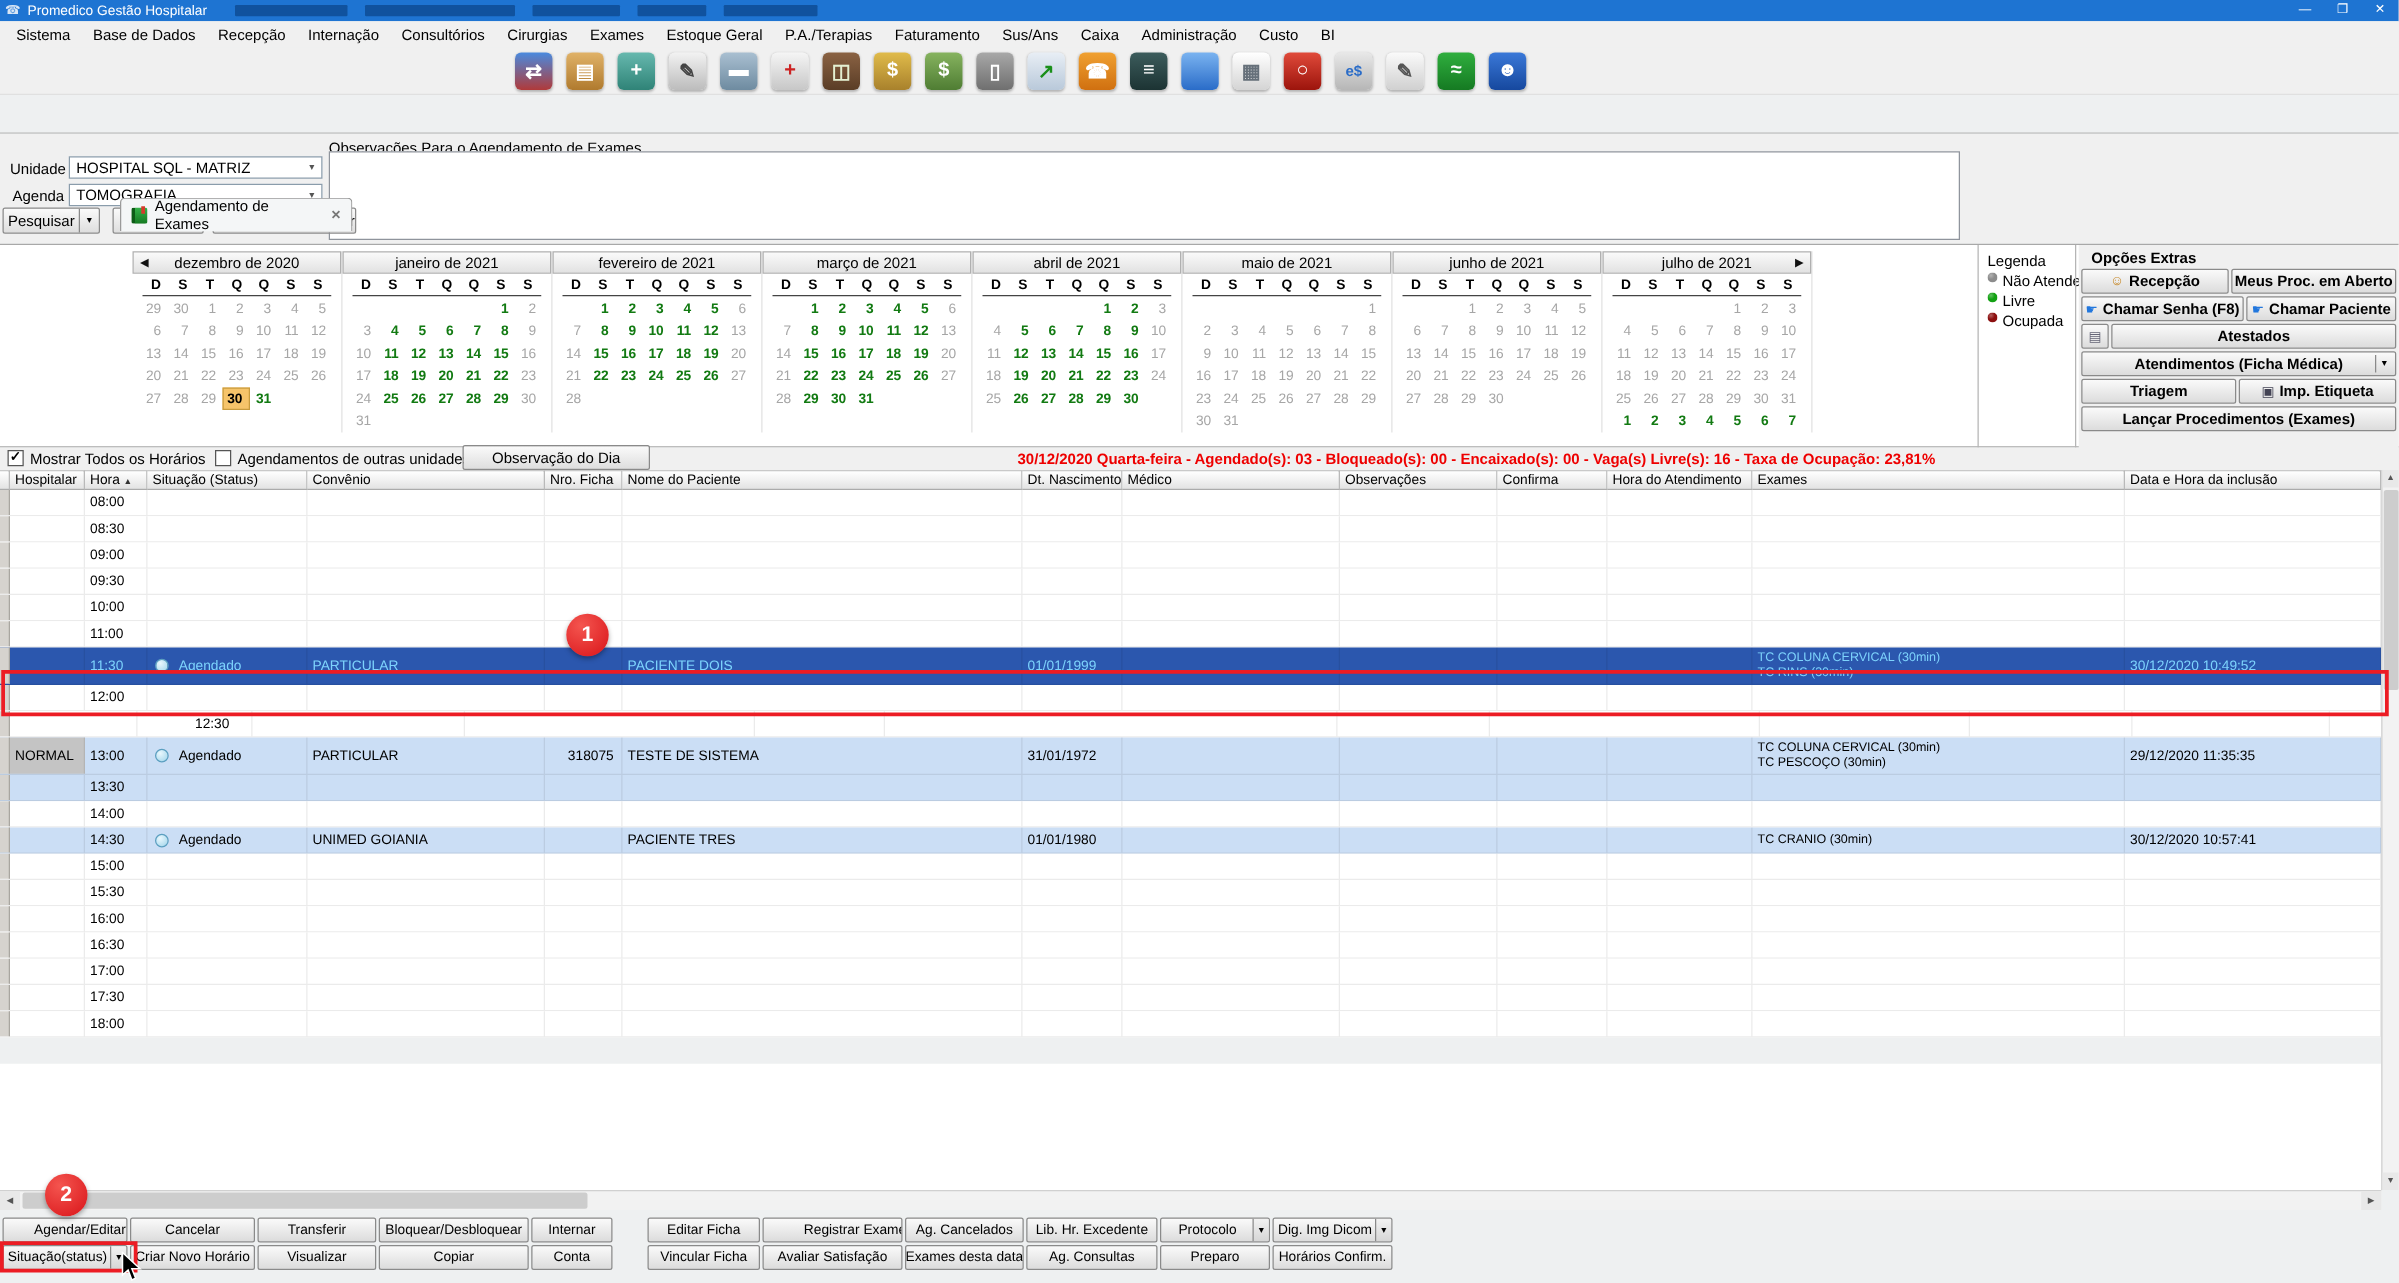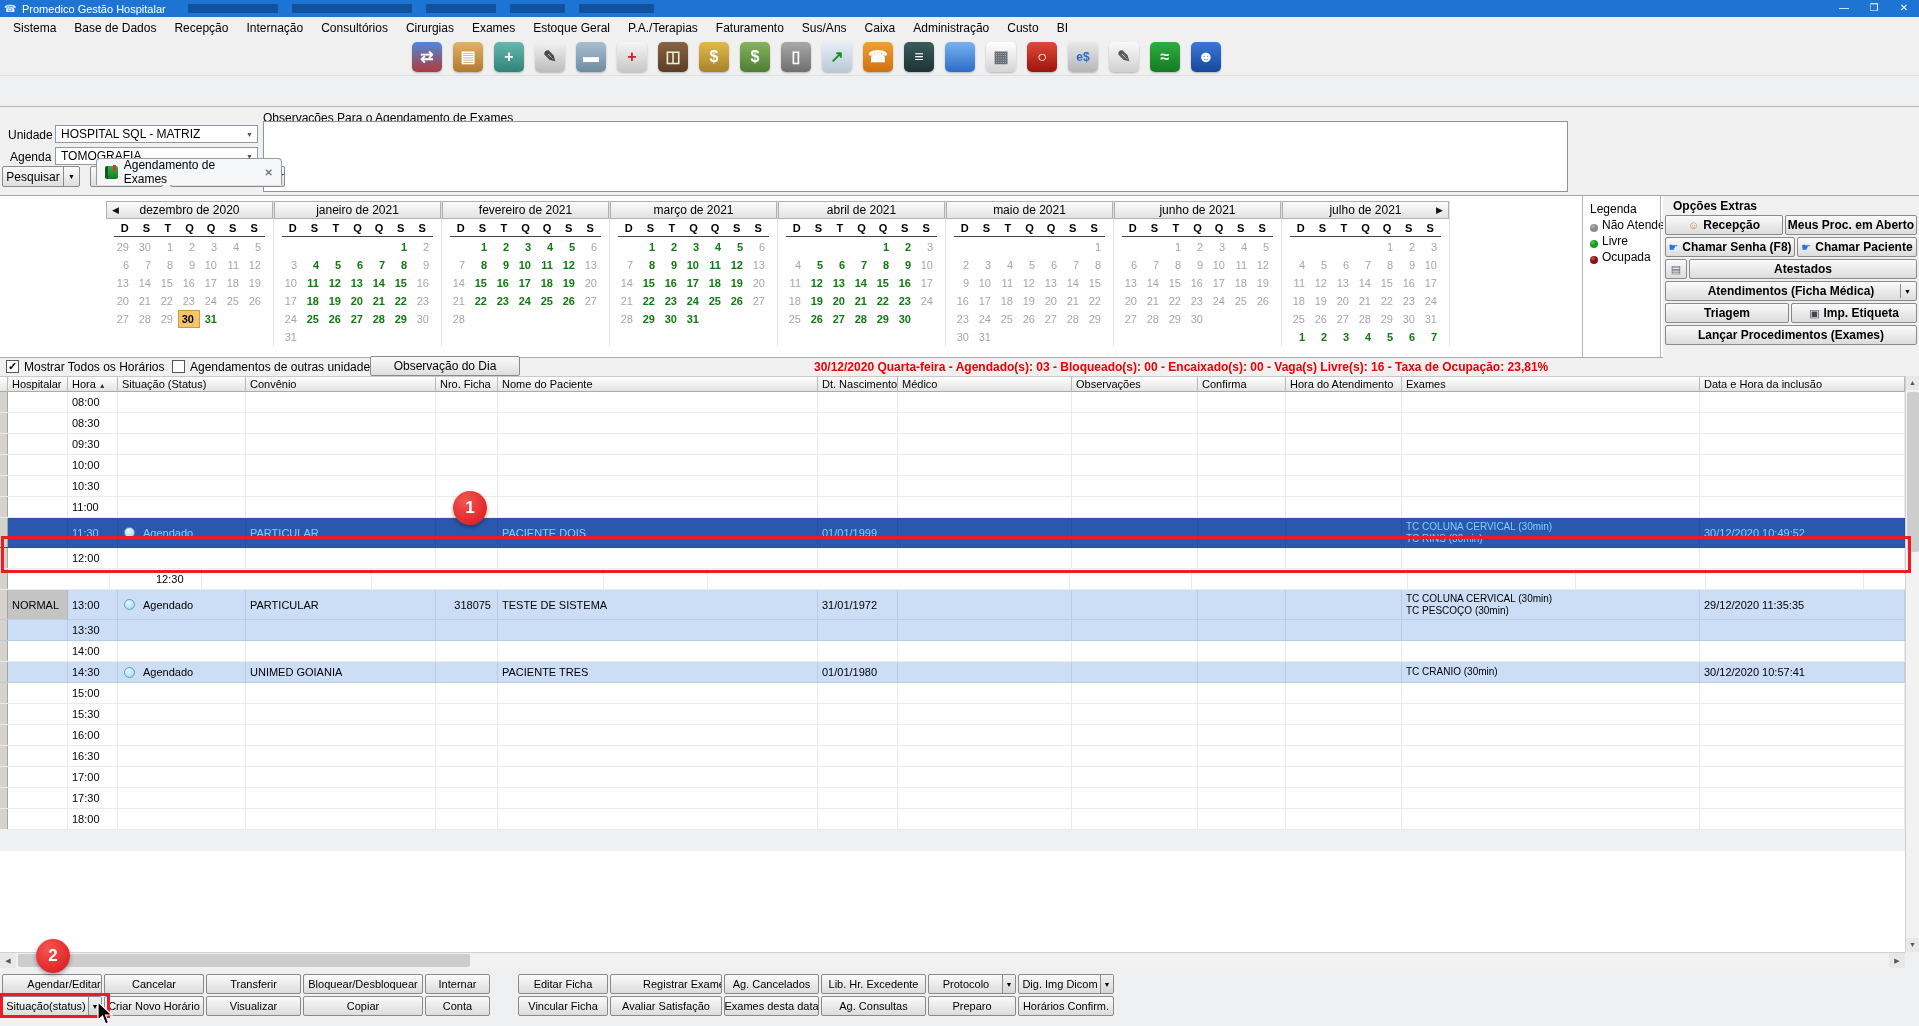--- a/index.html
+++ b/index.html
@@ -48,21 +48,21 @@
 .month-header { height:18px; background:linear-gradient(#fafafa,#e2e2e2); border:1px solid #b0b0b0; display:flex; align-items:center; justify-content:center; font-size:12px; position:relative; }
 .month-header .navarr { position:absolute; font-size:9px; color:#111; top:3px; }
 .navarr.prev { left:5px; } .navarr.next { right:5px; }
 .week { display:flex; padding-left:6px; }
 .week.dh { border-bottom:1px solid #444; margin:2px 8px 1px 8px; padding-left:0; }
 .day { width:22px; height:18px; text-align:right; padding-right:5px; font-size:11px; line-height:18px; color:#a6a6a6; }
 .week.dh .day { font-weight:bold; color:#000; text-align:center; padding-right:0; height:15px; line-height:15px; }
 .day.free { color:#127a12; font-weight:bold; }
 .day.seld { color:#000; font-weight:bold; background:#f6c46a; border:1px solid #c99c3f; line-height:16px; }
 #legendbox { position:absolute; left:1590px; top:6px; font-size:12px; }
-#legendbox .li { display:flex; align-items:flex-end; gap:4px; margin-top:2px; }
+#legendbox .li { display:flex; align-items:flex-start; gap:4px; margin-top:2px; }
 .dot { width:8px; height:8px; border-radius:50%; display:inline-block; }
 #vsep1 { position:absolute; left:1582px; top:0; width:1px; height:163px; background:#b5b5b5; }
 #vsep2 { position:absolute; left:1660px; top:0; width:1px; height:163px; background:#b5b5b5; }
 #extras { position:absolute; left:1663px; top:0; width:256px; height:163px; background:#f0f0f0; padding:2px 2px 0 2px; }
 #extras .title { font-weight:bold; font-size:12px; padding:1px 0 2px 8px; }
 .xrow { display:flex; gap:2px; margin-bottom:2px; }
 .xbtn { background:linear-gradient(#fafafa,#dcdcdc); border:1px solid #8a8a8a; border-radius:2px; height:20px; display:flex; align-items:center; justify-content:center; font-weight:bold; font-size:12px; gap:4px; position:relative; }
 .xbtn .gi { font-size:11px; font-weight:normal; }
 .xbtn .darr { position:absolute; right:2px; top:2px; bottom:2px; border-left:1px solid #8a8a8a; display:flex; align-items:center; padding:0 3px; font-size:7px; }
 
@@ -871,53 +871,53 @@
         <div class="cell" style="flex: 0 0 174px; width: 174px;"></div>
         <div class="cell" style="flex: 0 0 126px; width: 126px;"></div>
         <div class="cell" style="flex: 0 0 88px; width: 88px;"></div>
         <div class="cell" style="flex: 0 0 116px; width: 116px;"></div>
         <div class="cell" style="flex: 0 0 298px; width: 298px;"></div>
         <div class="cell" style="flex: 0 0 205px; width: 205px;"></div>
       </div>
       <div class="row" style="height: 21px;">
         <div class="cell ind" style="flex: 0 0 8px; width: 8px;"></div>
         <div class="cell" style="flex: 0 0 60px; width: 60px;"></div>
+        <div class="cell" style="flex: 0 0 50px; width: 50px;">09:00</div>
+        <div class="cell" style="flex: 0 0 128px; width: 128px;"></div>
+        <div class="cell" style="flex: 0 0 190px; width: 190px;"></div>
+        <div class="cell right" style="flex: 0 0 62px; width: 62px;"></div>
+        <div class="cell" style="flex: 0 0 320px; width: 320px;"></div>
+        <div class="cell" style="flex: 0 0 80px; width: 80px;"></div>
+        <div class="cell" style="flex: 0 0 174px; width: 174px;"></div>
+        <div class="cell" style="flex: 0 0 126px; width: 126px;"></div>
+        <div class="cell" style="flex: 0 0 88px; width: 88px;"></div>
+        <div class="cell" style="flex: 0 0 116px; width: 116px;"></div>
+        <div class="cell" style="flex: 0 0 298px; width: 298px;"></div>
+        <div class="cell" style="flex: 0 0 205px; width: 205px;"></div>
+      </div>
+      <div class="row" style="height: 21px;">
+        <div class="cell ind" style="flex: 0 0 8px; width: 8px;"></div>
+        <div class="cell" style="flex: 0 0 60px; width: 60px;"></div>
         <div class="cell" style="flex: 0 0 50px; width: 50px;">09:30</div>
         <div class="cell" style="flex: 0 0 128px; width: 128px;"></div>
         <div class="cell" style="flex: 0 0 190px; width: 190px;"></div>
         <div class="cell right" style="flex: 0 0 62px; width: 62px;"></div>
         <div class="cell" style="flex: 0 0 320px; width: 320px;"></div>
         <div class="cell" style="flex: 0 0 80px; width: 80px;"></div>
         <div class="cell" style="flex: 0 0 174px; width: 174px;"></div>
         <div class="cell" style="flex: 0 0 126px; width: 126px;"></div>
         <div class="cell" style="flex: 0 0 88px; width: 88px;"></div>
         <div class="cell" style="flex: 0 0 116px; width: 116px;"></div>
         <div class="cell" style="flex: 0 0 298px; width: 298px;"></div>
         <div class="cell" style="flex: 0 0 205px; width: 205px;"></div>
       </div>
       <div class="row" style="height: 21px;">
         <div class="cell ind" style="flex: 0 0 8px; width: 8px;"></div>
         <div class="cell" style="flex: 0 0 60px; width: 60px;"></div>
         <div class="cell" style="flex: 0 0 50px; width: 50px;">10:00</div>
-        <div class="cell" style="flex: 0 0 128px; width: 128px;"></div>
-        <div class="cell" style="flex: 0 0 190px; width: 190px;"></div>
-        <div class="cell right" style="flex: 0 0 62px; width: 62px;"></div>
-        <div class="cell" style="flex: 0 0 320px; width: 320px;"></div>
-        <div class="cell" style="flex: 0 0 80px; width: 80px;"></div>
-        <div class="cell" style="flex: 0 0 174px; width: 174px;"></div>
-        <div class="cell" style="flex: 0 0 126px; width: 126px;"></div>
-        <div class="cell" style="flex: 0 0 88px; width: 88px;"></div>
-        <div class="cell" style="flex: 0 0 116px; width: 116px;"></div>
-        <div class="cell" style="flex: 0 0 298px; width: 298px;"></div>
-        <div class="cell" style="flex: 0 0 205px; width: 205px;"></div>
-      </div>
-      <div class="row" style="height: 21px;">
-        <div class="cell ind" style="flex: 0 0 8px; width: 8px;"></div>
-        <div class="cell" style="flex: 0 0 60px; width: 60px;"></div>
-        <div class="cell" style="flex: 0 0 50px; width: 50px;">10:30</div>
         <div class="cell" style="flex: 0 0 128px; width: 128px;"></div>
         <div class="cell" style="flex: 0 0 190px; width: 190px;"></div>
         <div class="cell right" style="flex: 0 0 62px; width: 62px;"></div>
         <div class="cell" style="flex: 0 0 320px; width: 320px;"></div>
         <div class="cell" style="flex: 0 0 80px; width: 80px;"></div>
         <div class="cell" style="flex: 0 0 174px; width: 174px;"></div>
         <div class="cell" style="flex: 0 0 126px; width: 126px;"></div>
         <div class="cell" style="flex: 0 0 88px; width: 88px;"></div>
         <div class="cell" style="flex: 0 0 116px; width: 116px;"></div>
         <div class="cell" style="flex: 0 0 298px; width: 298px;"></div>

